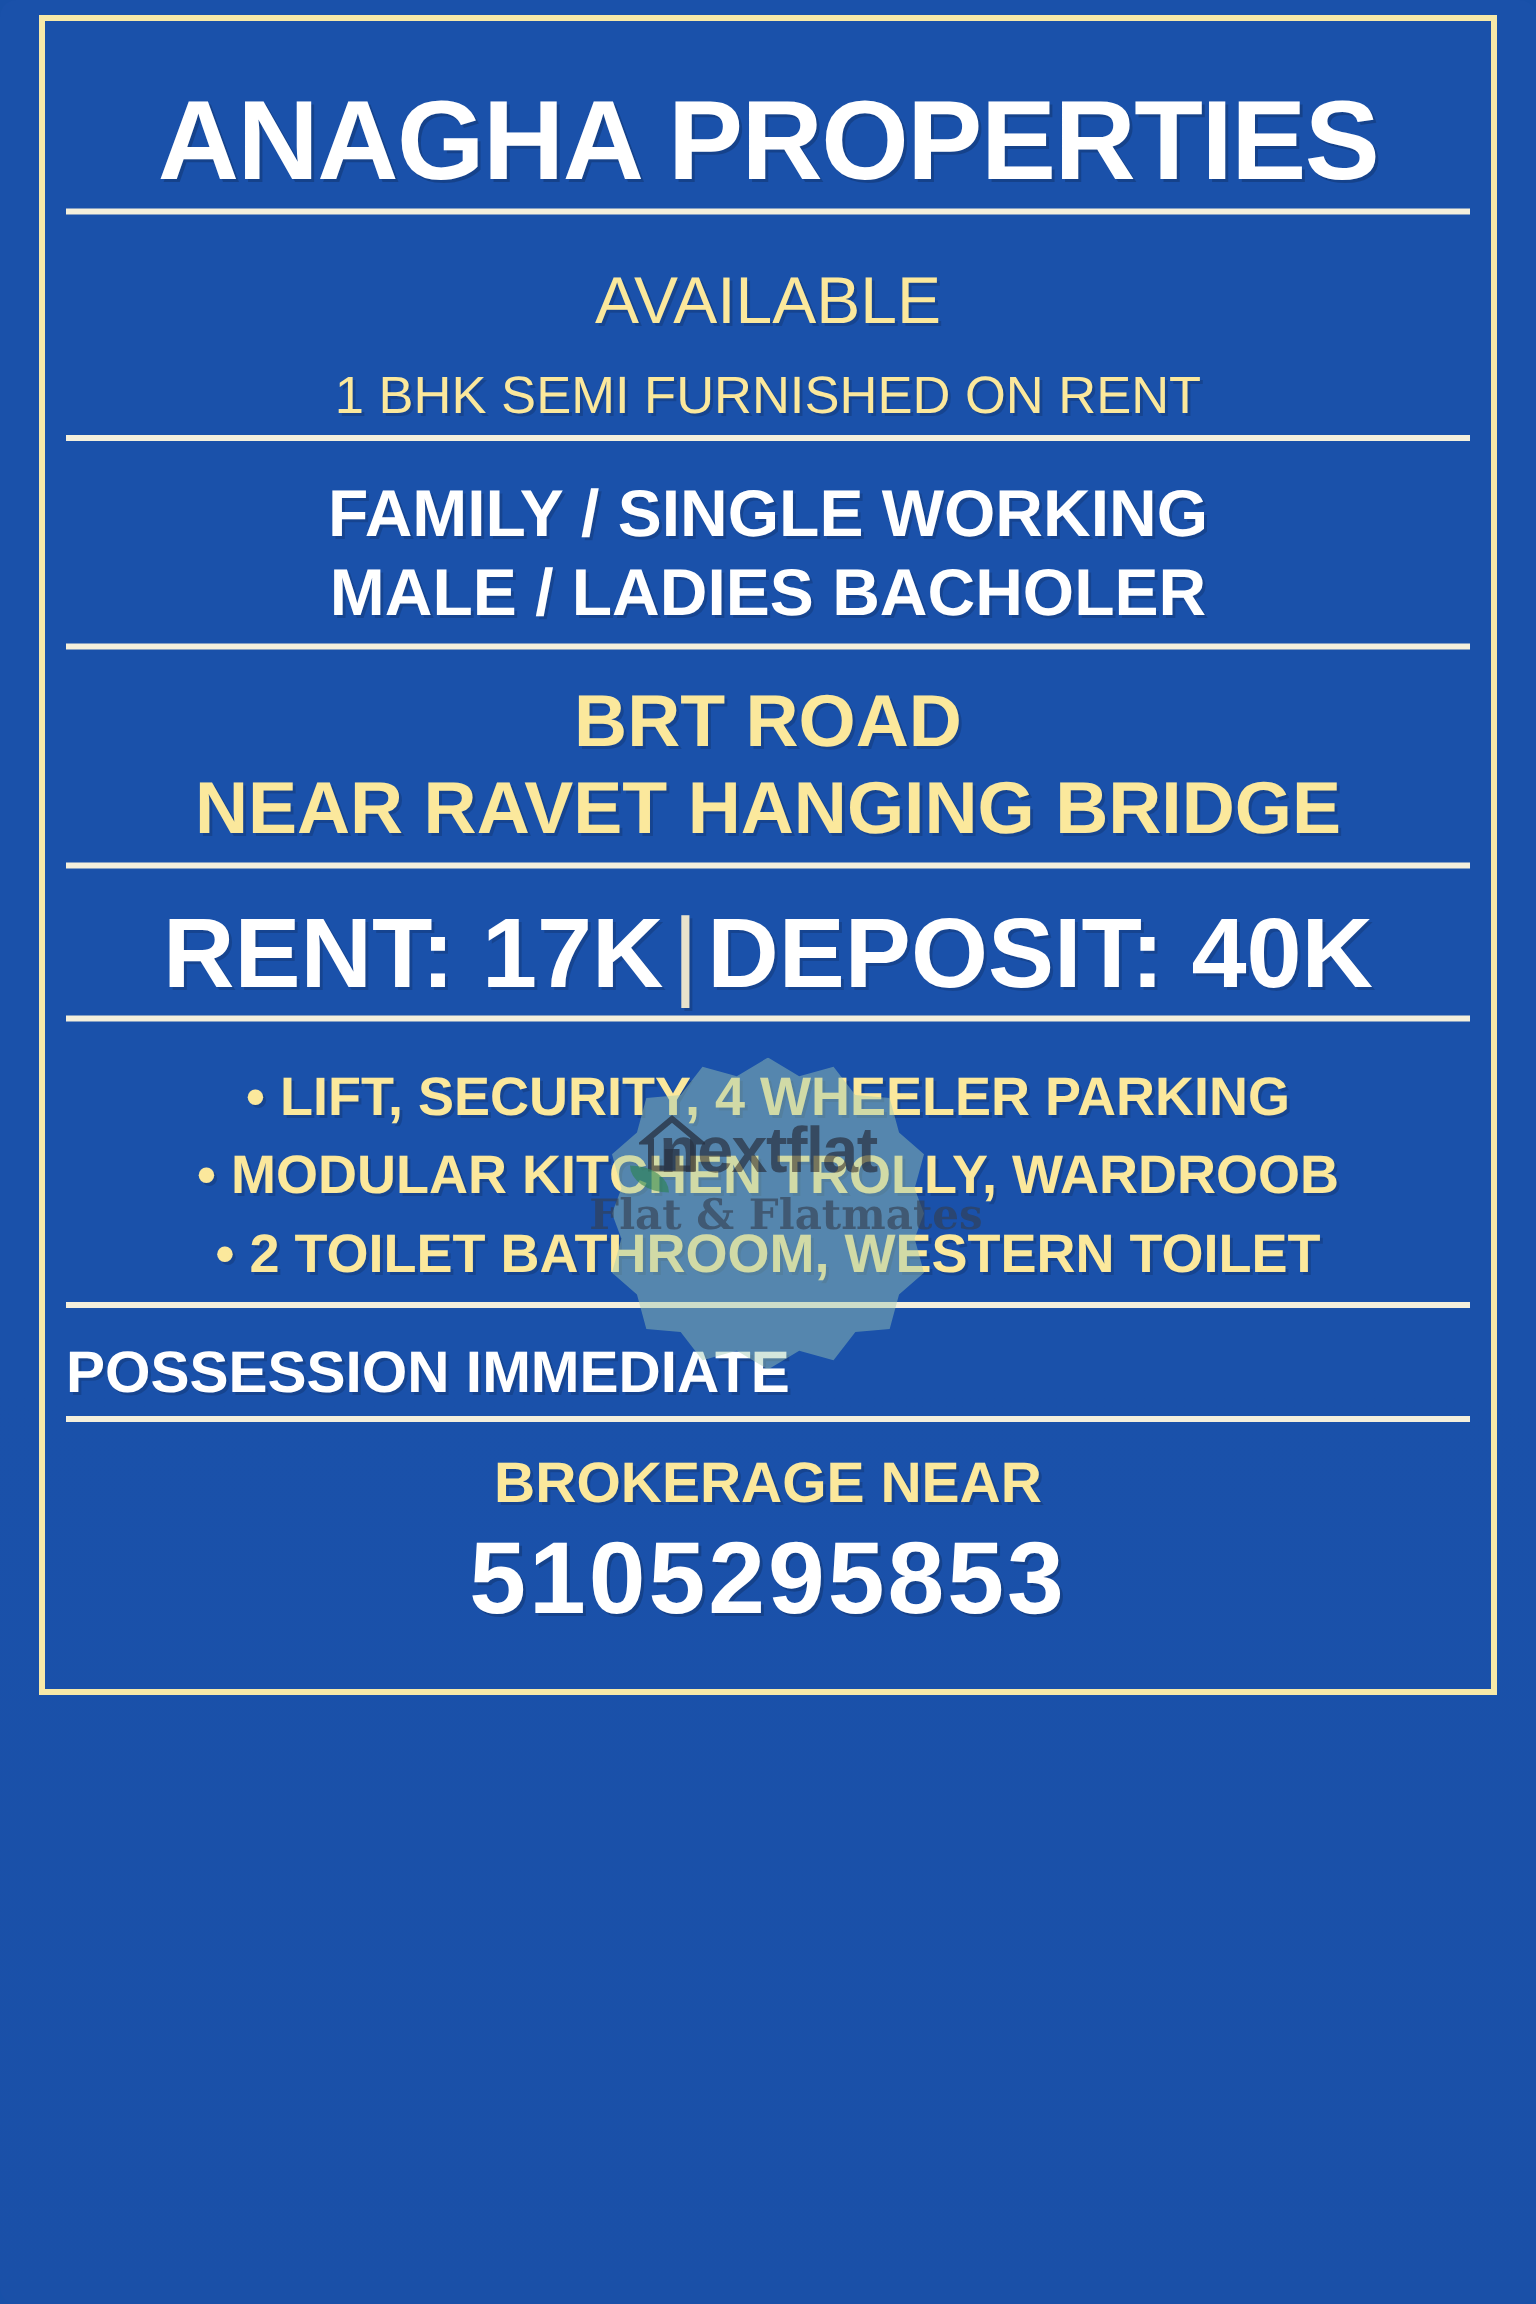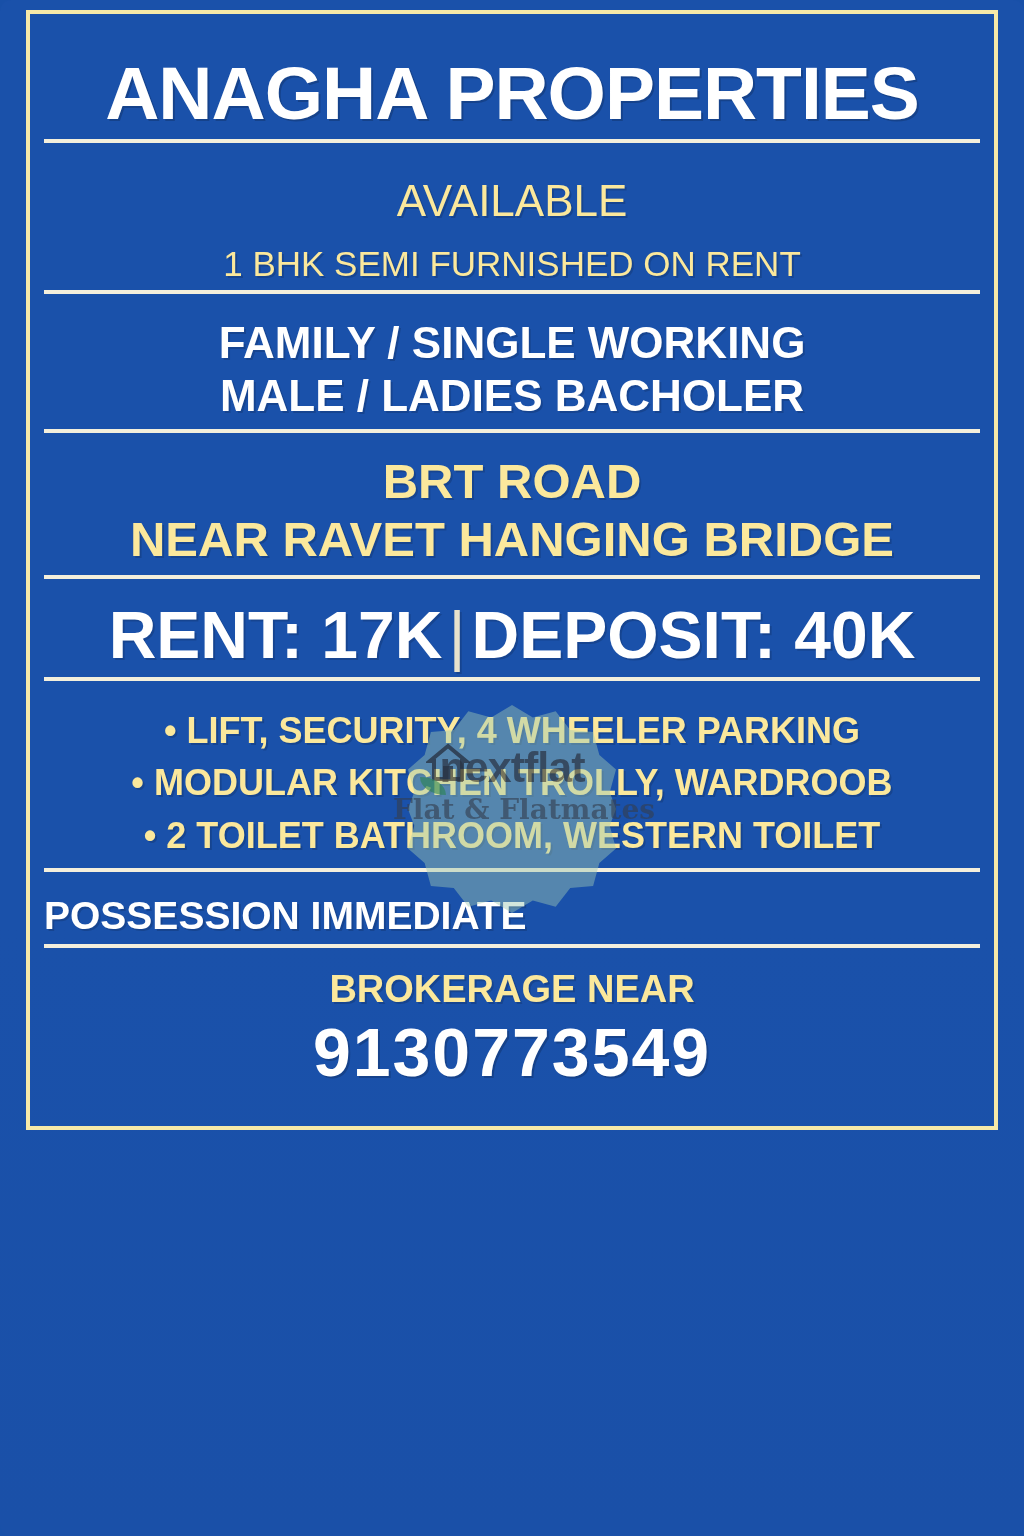--- a/index.html
+++ b/index.html
@@ -261,21 +261,21 @@
         <li><span class="bullet">•</span><span>LIFT, SECURITY, 4 WHEELER PARKING</span></li>
         <li><span class="bullet">•</span><span>MODULAR KITCHEN TROLLY,  WARDROOB</span></li>
         <li><span class="bullet">•</span><span>2 TOILET BATHROOM, WESTERN TOILET</span></li>
       </ul>
       <div class="line"></div>
 
       <div class="possession">POSSESSION IMMEDIATE</div>
       <div class="line"></div>
 
       <div class="brokerage">BROKERAGE NEAR</div>
-      <div class="phone">9130773549</div>
+      <div class="phone">5105295853</div>
 
     </div>
   </div>
 
   <div class="watermark">
     <div class="wm-badge"></div>
     <svg class="wm-house" viewBox="0 0 44 42">
       <path d="M4 20 L22 5 L40 20 L36 20 L36 38 L8 38 L8 20 Z" fill="none" stroke="#2b2b2b" stroke-width="4"></path>
       <rect x="17" y="25" width="10" height="13" fill="#2b2b2b"></rect>
     </svg>

